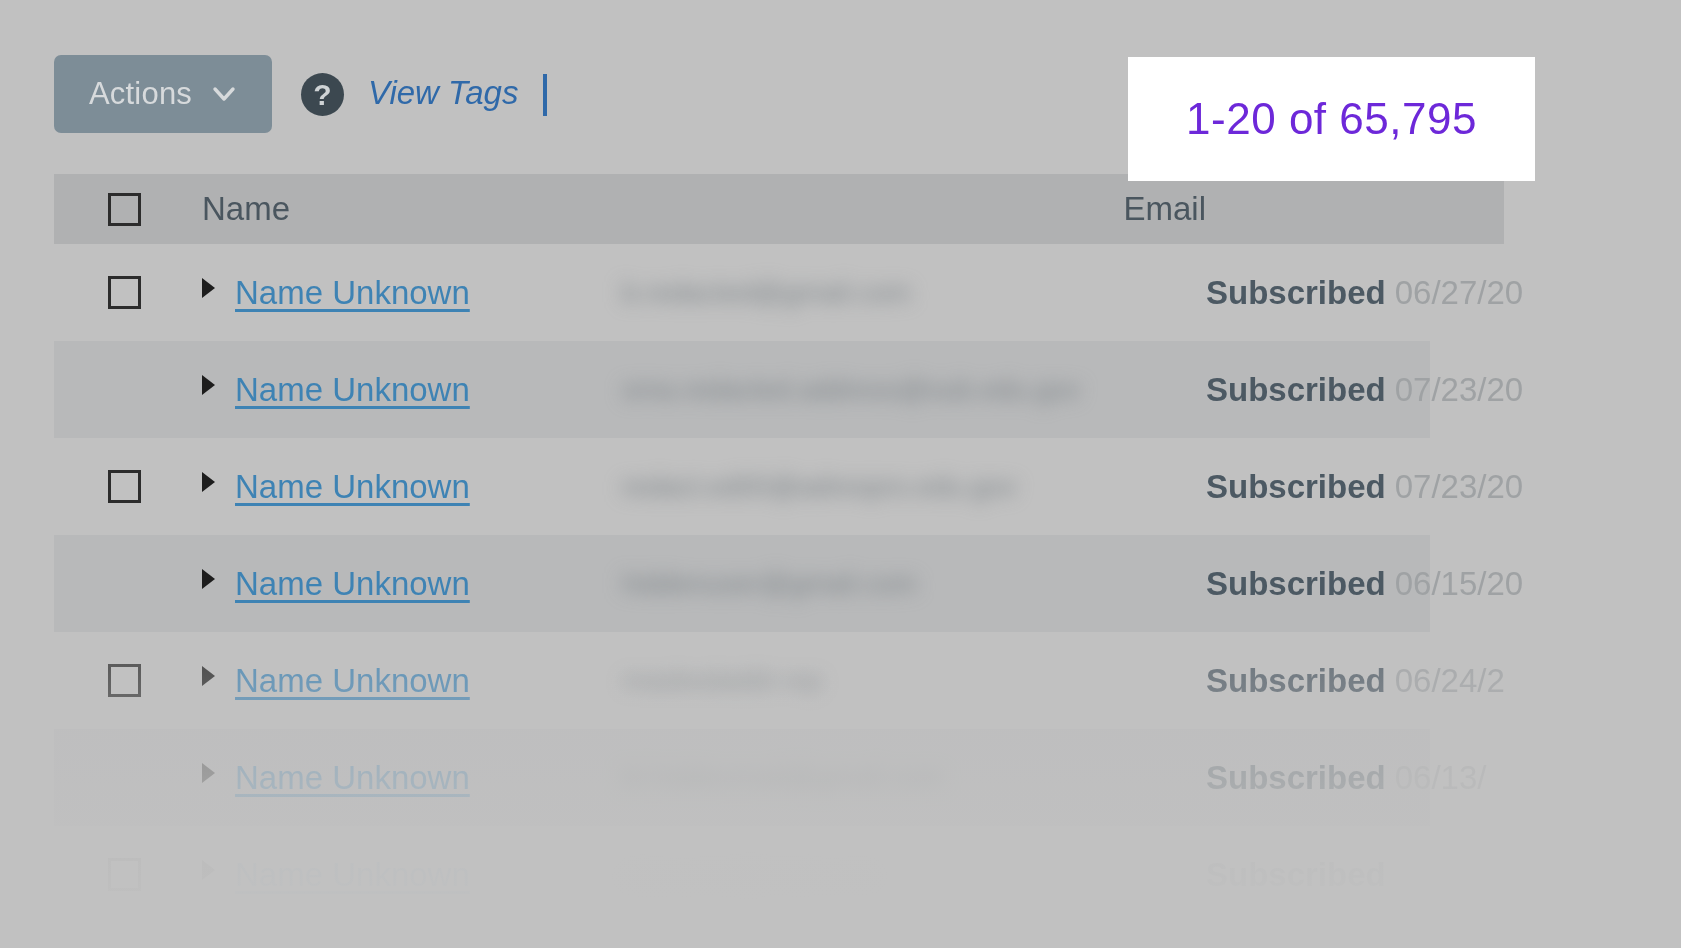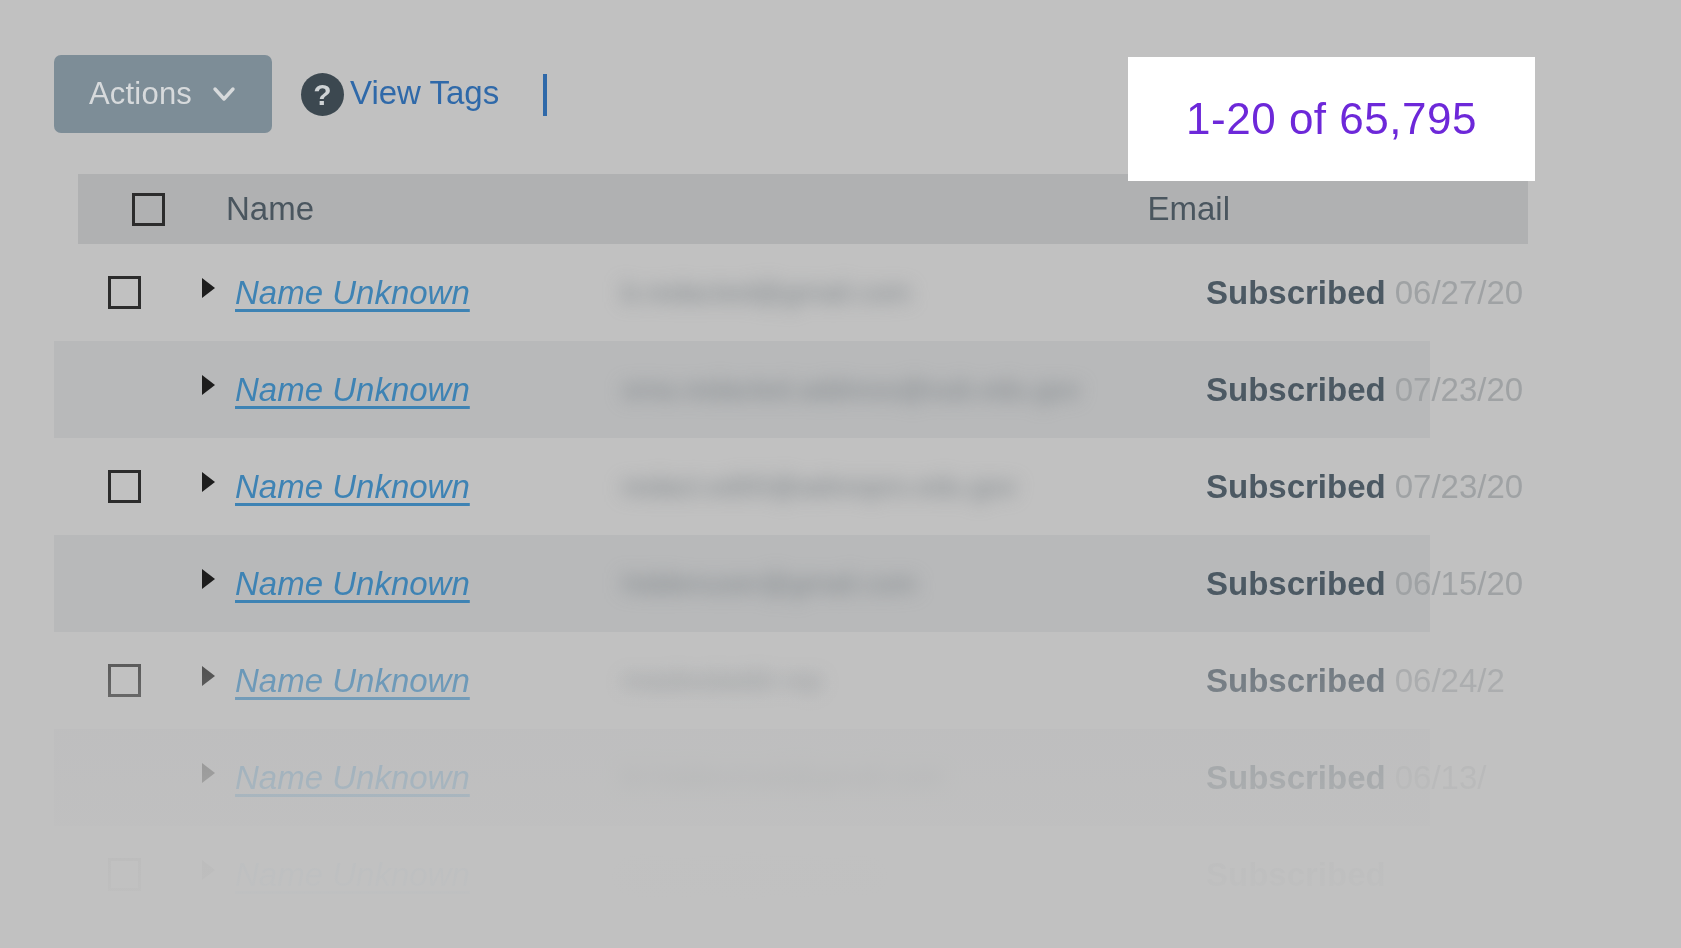--- a/index.html
+++ b/index.html
@@ -84,21 +84,21 @@
 
   .tool-link {
     position: absolute;
     top: 74px;
     font-size: 33px;
     color: #2f69a9;
     text-decoration: none;
     white-space: nowrap;
     cursor: pointer;
   }
-  #link-view-tags { left: 350px; }
+  #link-view-tags { left: 368px; font-style: italic; }
   #link-bulk-history { left: 565px; }
 
   .link-sep {
     position: absolute;
     left: 543px;
     top: 74px;
     width: 4px;
     height: 42px;
     background: #2f69a9;
   }
@@ -131,21 +131,20 @@
     width: 1627px;
   }
 
   .thead {
     position: relative;
     height: 70px;
     background: #b0b1b2;
     display: flex;
     align-items: center;
     width: 1450px;
-    margin-left: 24px;
   }
   .thead .th {
     font-size: 33px;
     color: #4a565f;
     white-space: nowrap;
   }
 
   .cb-cell {
     width: 148px;
     display: flex;
@@ -199,21 +198,20 @@
   .name-cell {
     width: 420px;
     flex: none;
     display: flex;
     align-items: center;
     position: relative;
     z-index: 2;
   }
   .name-link {
     font-size: 33px;
-    font-style: italic;
     color: #3e83b4;
     text-decoration: underline;
     text-underline-offset: 5px;
     white-space: nowrap;
     cursor: pointer;
   }
 
   .email-cell {
     width: 584px;
     flex: none;

